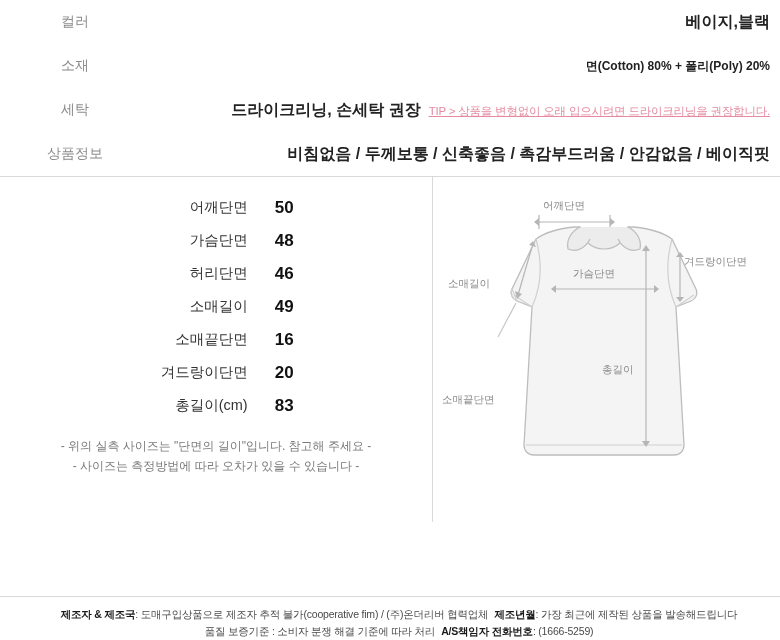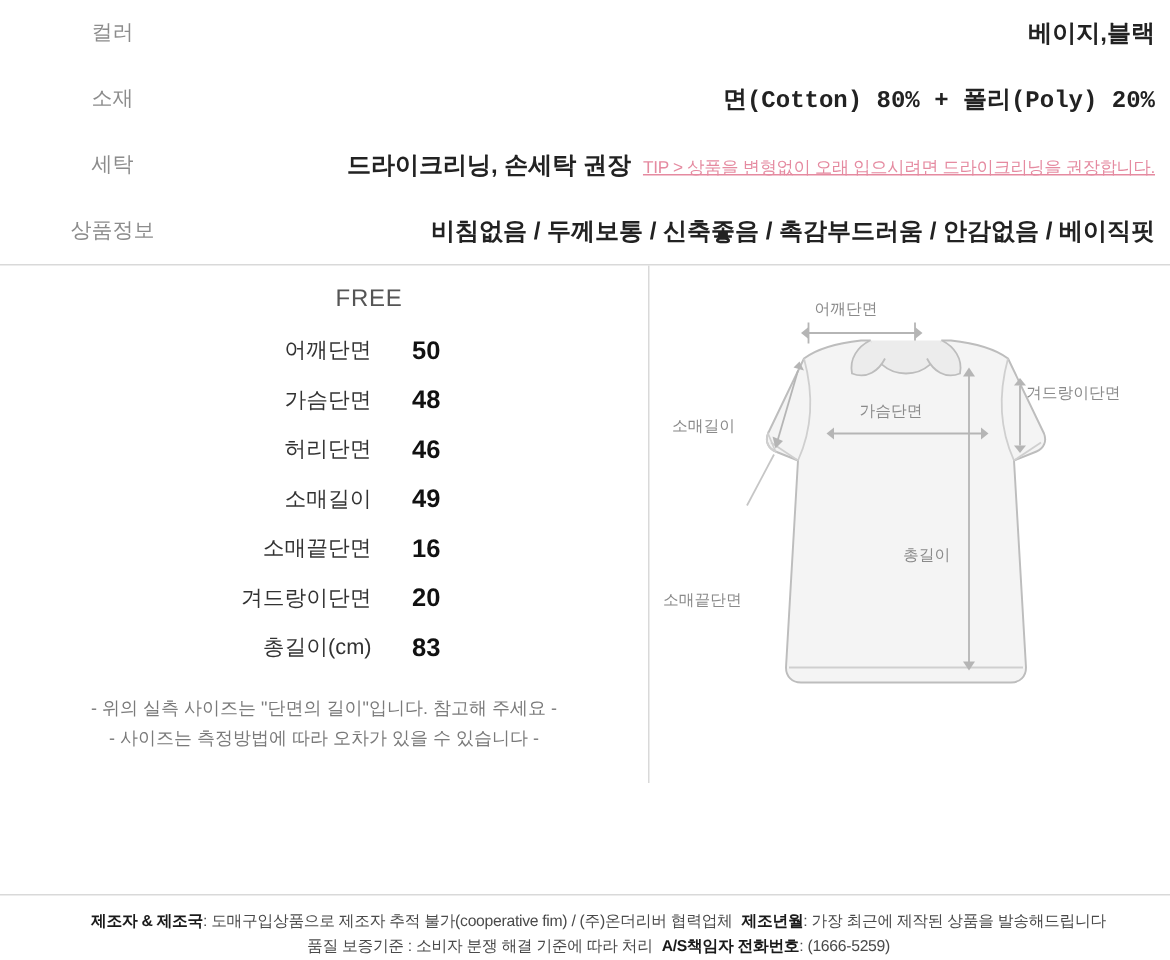--- a/index.html
+++ b/index.html
@@ -32,21 +32,21 @@
     padding: 0;
   }
   .spec-value {
     text-align: right;
     font-size: 16px;
     font-weight: bold;
     color: #222222;
     vertical-align: middle;
     padding: 0 10px 0 0;
   }
-  .spec-value.big { font-size: 16px; font-family: Liberation Mono, monospace; }
+  .spec-value.big { font-size: 12px; }
   .tip {
     font-size: 11.5px;
     font-weight: normal;
     color: #e58aa0;
     margin-left: 8px;
     letter-spacing: -0.2px;
     text-decoration: underline;
   }
 
   .divider {
@@ -175,21 +175,20 @@
         <td class="spec-value">비침없음 / 두께보통 / 신축좋음 / 촉감부드러움 / 안감없음 / 베이직핏</td>
       </tr>
     </tbody>
   </table>
 
   <div class="divider"></div>
 
   <div class="middle">
 
     <div class="size-col">
-      <div class="free-head">FREE</div>
       <table class="size-table">
         <tbody>
           <tr>
             <td class="size-name">어깨단면</td>
             <td class="size-val">50</td>
           </tr>
           <tr>
             <td class="size-name">가슴단면</td>
             <td class="size-val">48</td>
           </tr>

